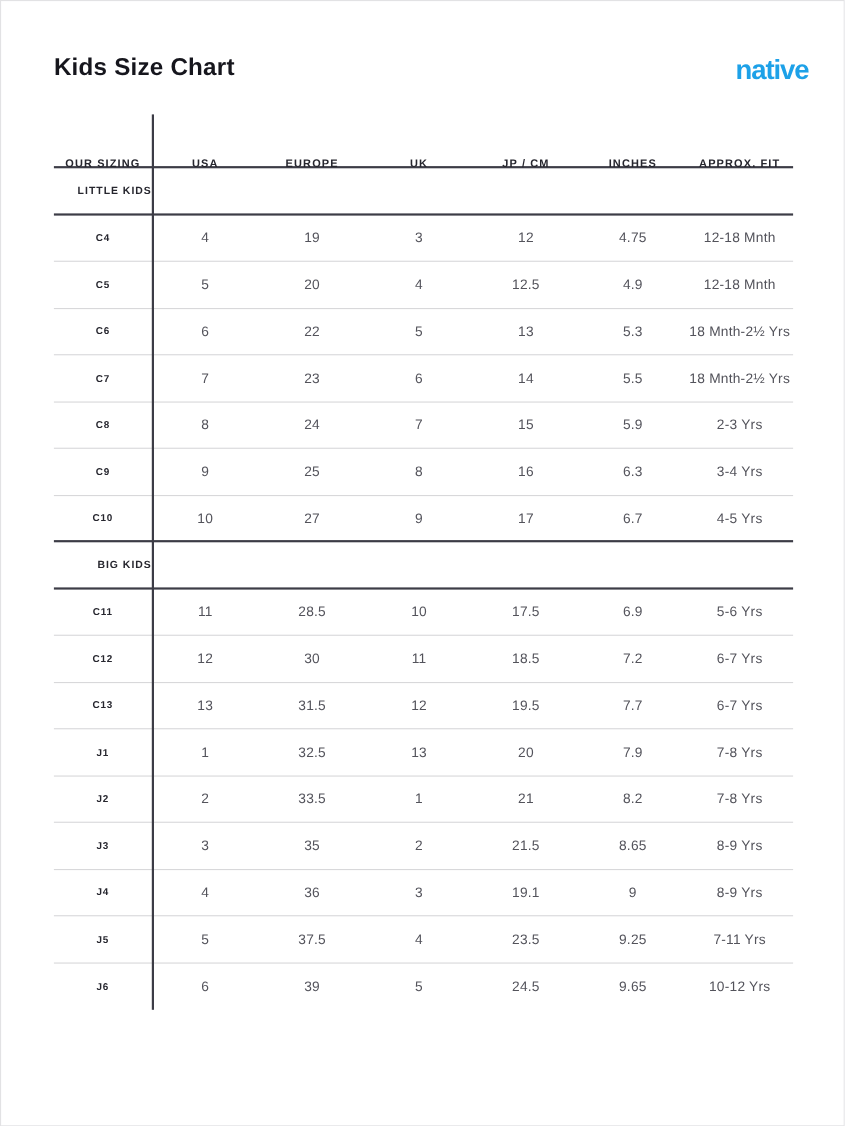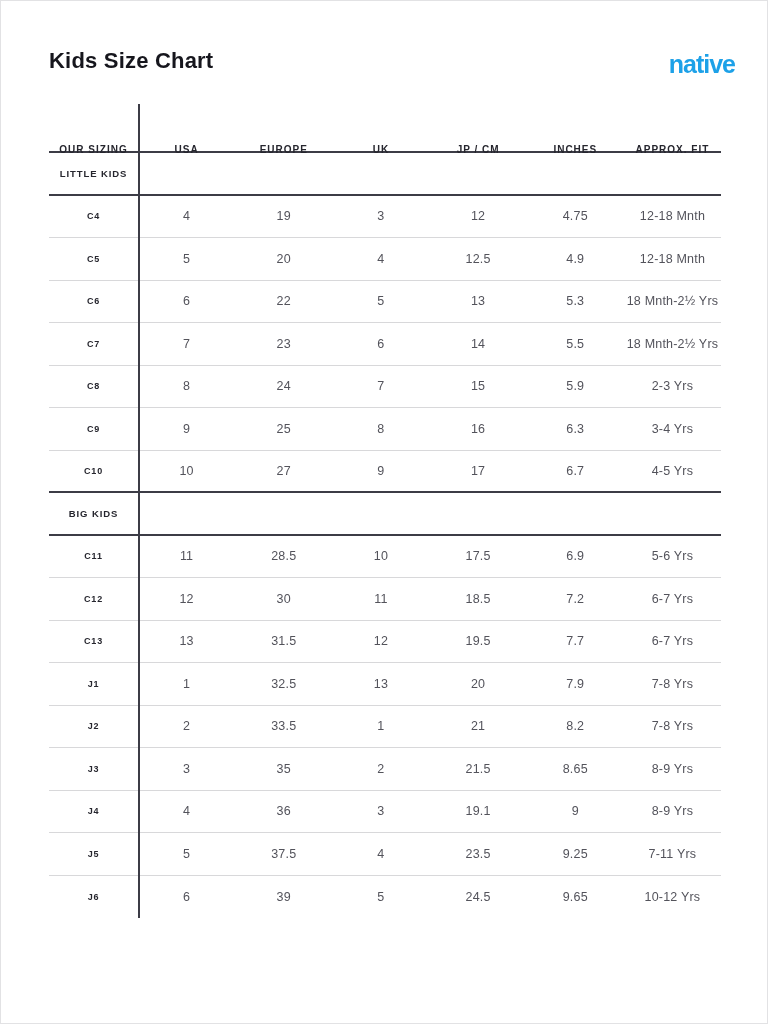--- a/index.html
+++ b/index.html
@@ -41,20 +41,21 @@
   .size-col{flex:0 0 89px;}
   .col-header{
     font-size:10px;font-weight:700;letter-spacing:1px;
     color:#26262e;
     margin-top:44px;
   }
   .section-row{border-bottom:2px solid #3c3c46;}
   .section-label{
     font-size:9.5px;font-weight:700;letter-spacing:.9px;
     color:#26262e;
+    text-align:right;
   }
   .size-label{
     font-size:9px;font-weight:700;letter-spacing:.8px;
     color:#26262e;
   }
   .value-cell{
     font-size:12.5px;color:#53535b;letter-spacing:.2px;
   }
   .section .data-row{border-bottom:1px solid #d8d8da;}
   .section .data-row:last-child{border-bottom:2px solid #3c3c46;}

